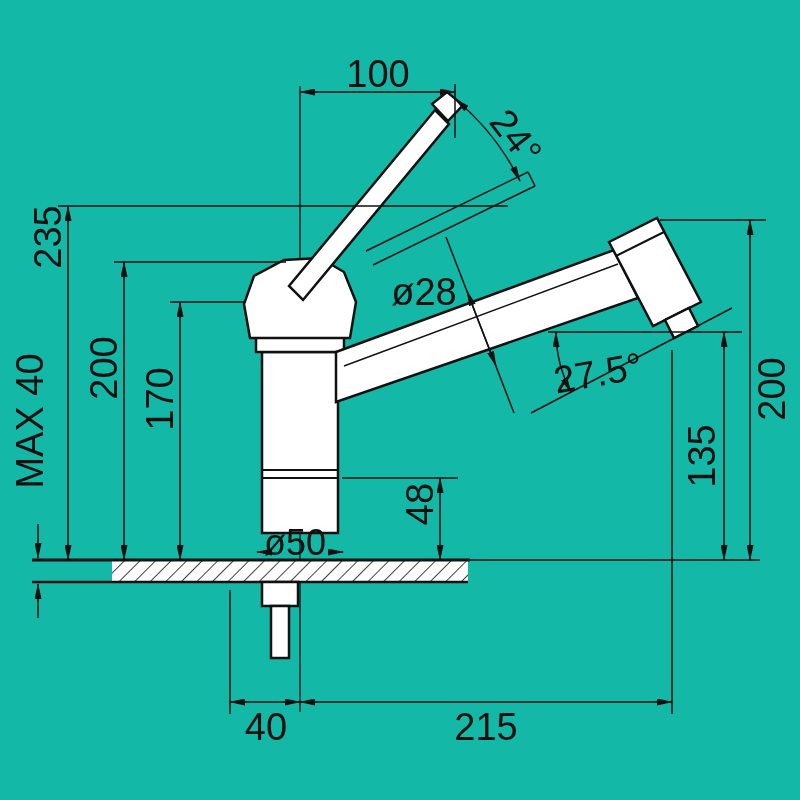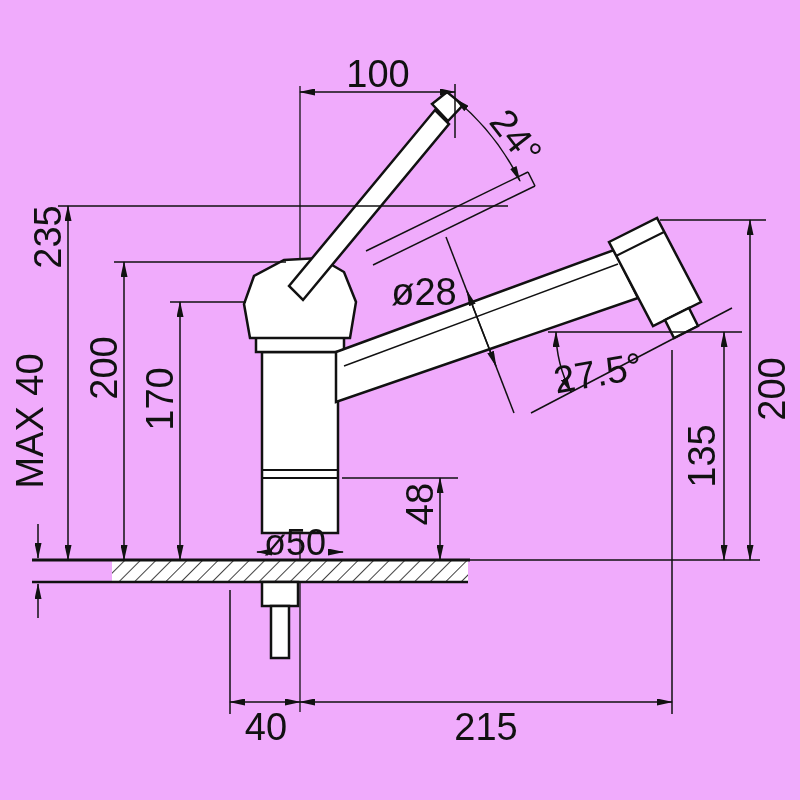--- a/index.html
+++ b/index.html
@@ -4,21 +4,21 @@
 <style>
   html, body {
     margin: 0;
     padding: 0;
     background: #ffffff;
   }
   .canvas {
     position: relative;
     width: 800px;
     height: 800px;
-    background: #f0abfc;
+    background: #14b8a6;
     font-family: "Liberation Sans", sans-serif;
   }
   svg text {
     font-family: "Liberation Sans", sans-serif;
     font-size: 38px;
     fill: #111111;
   }
   svg text.small {
     font-size: 36px;
   }

